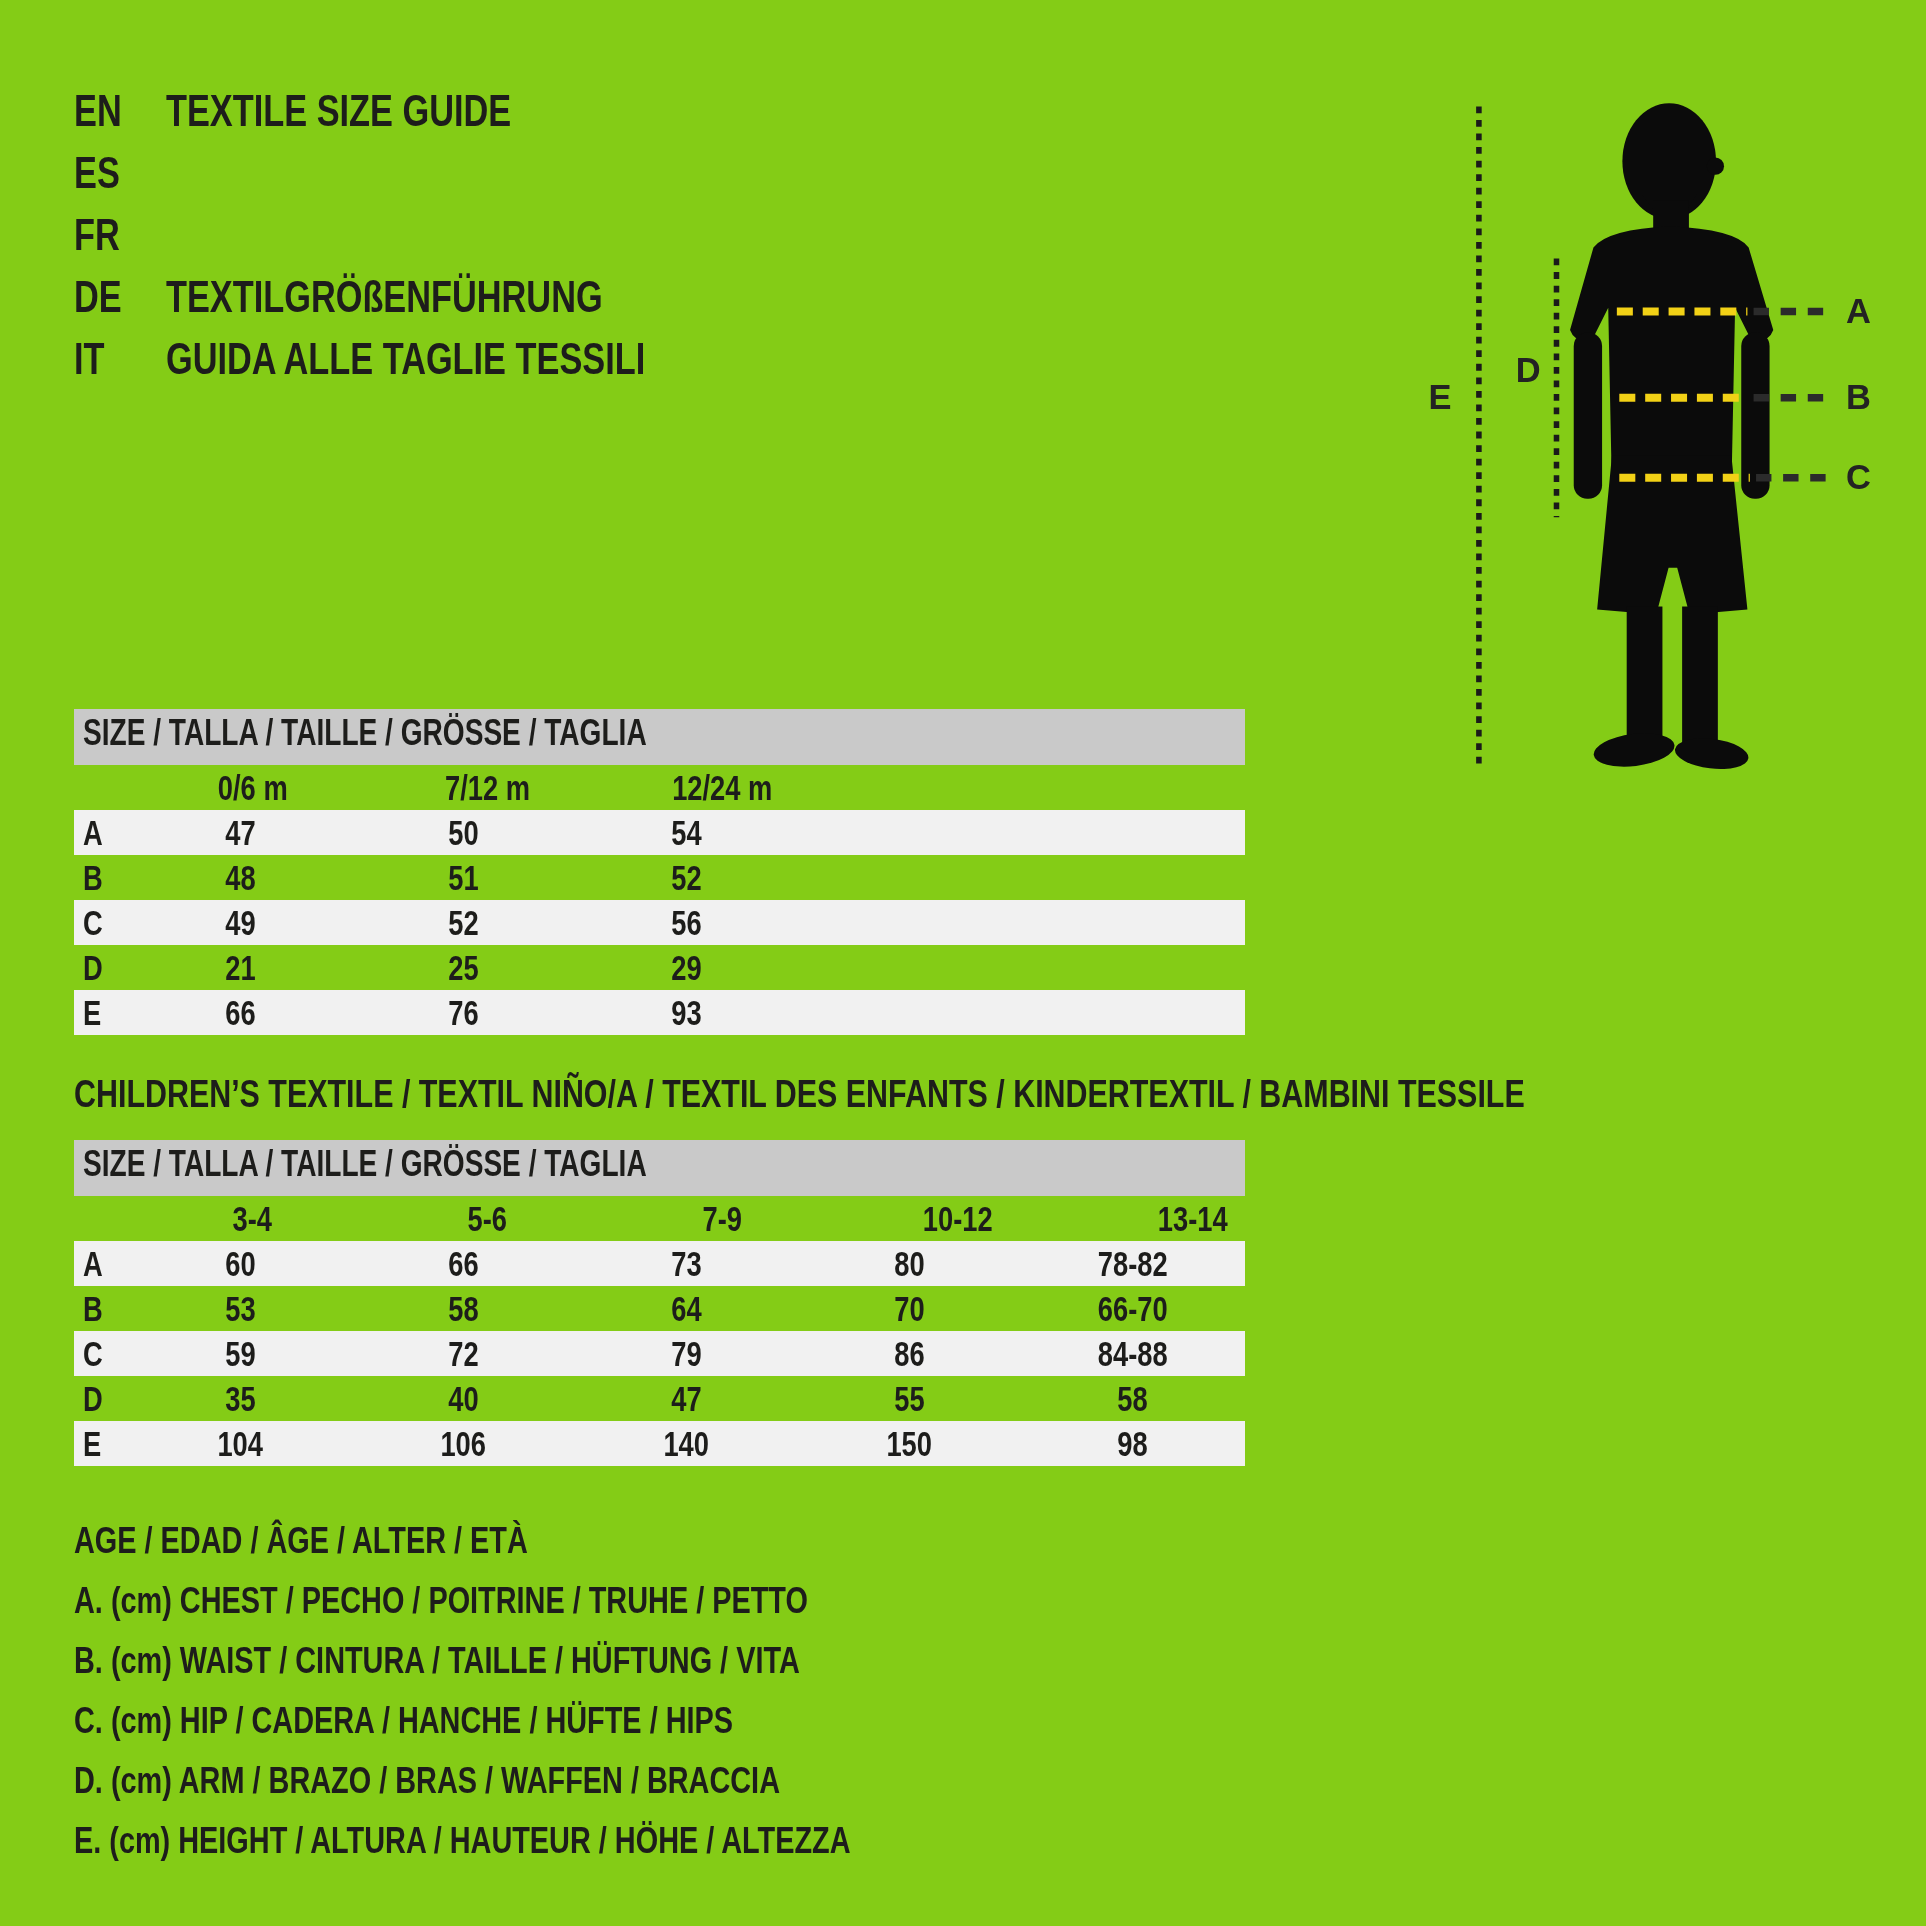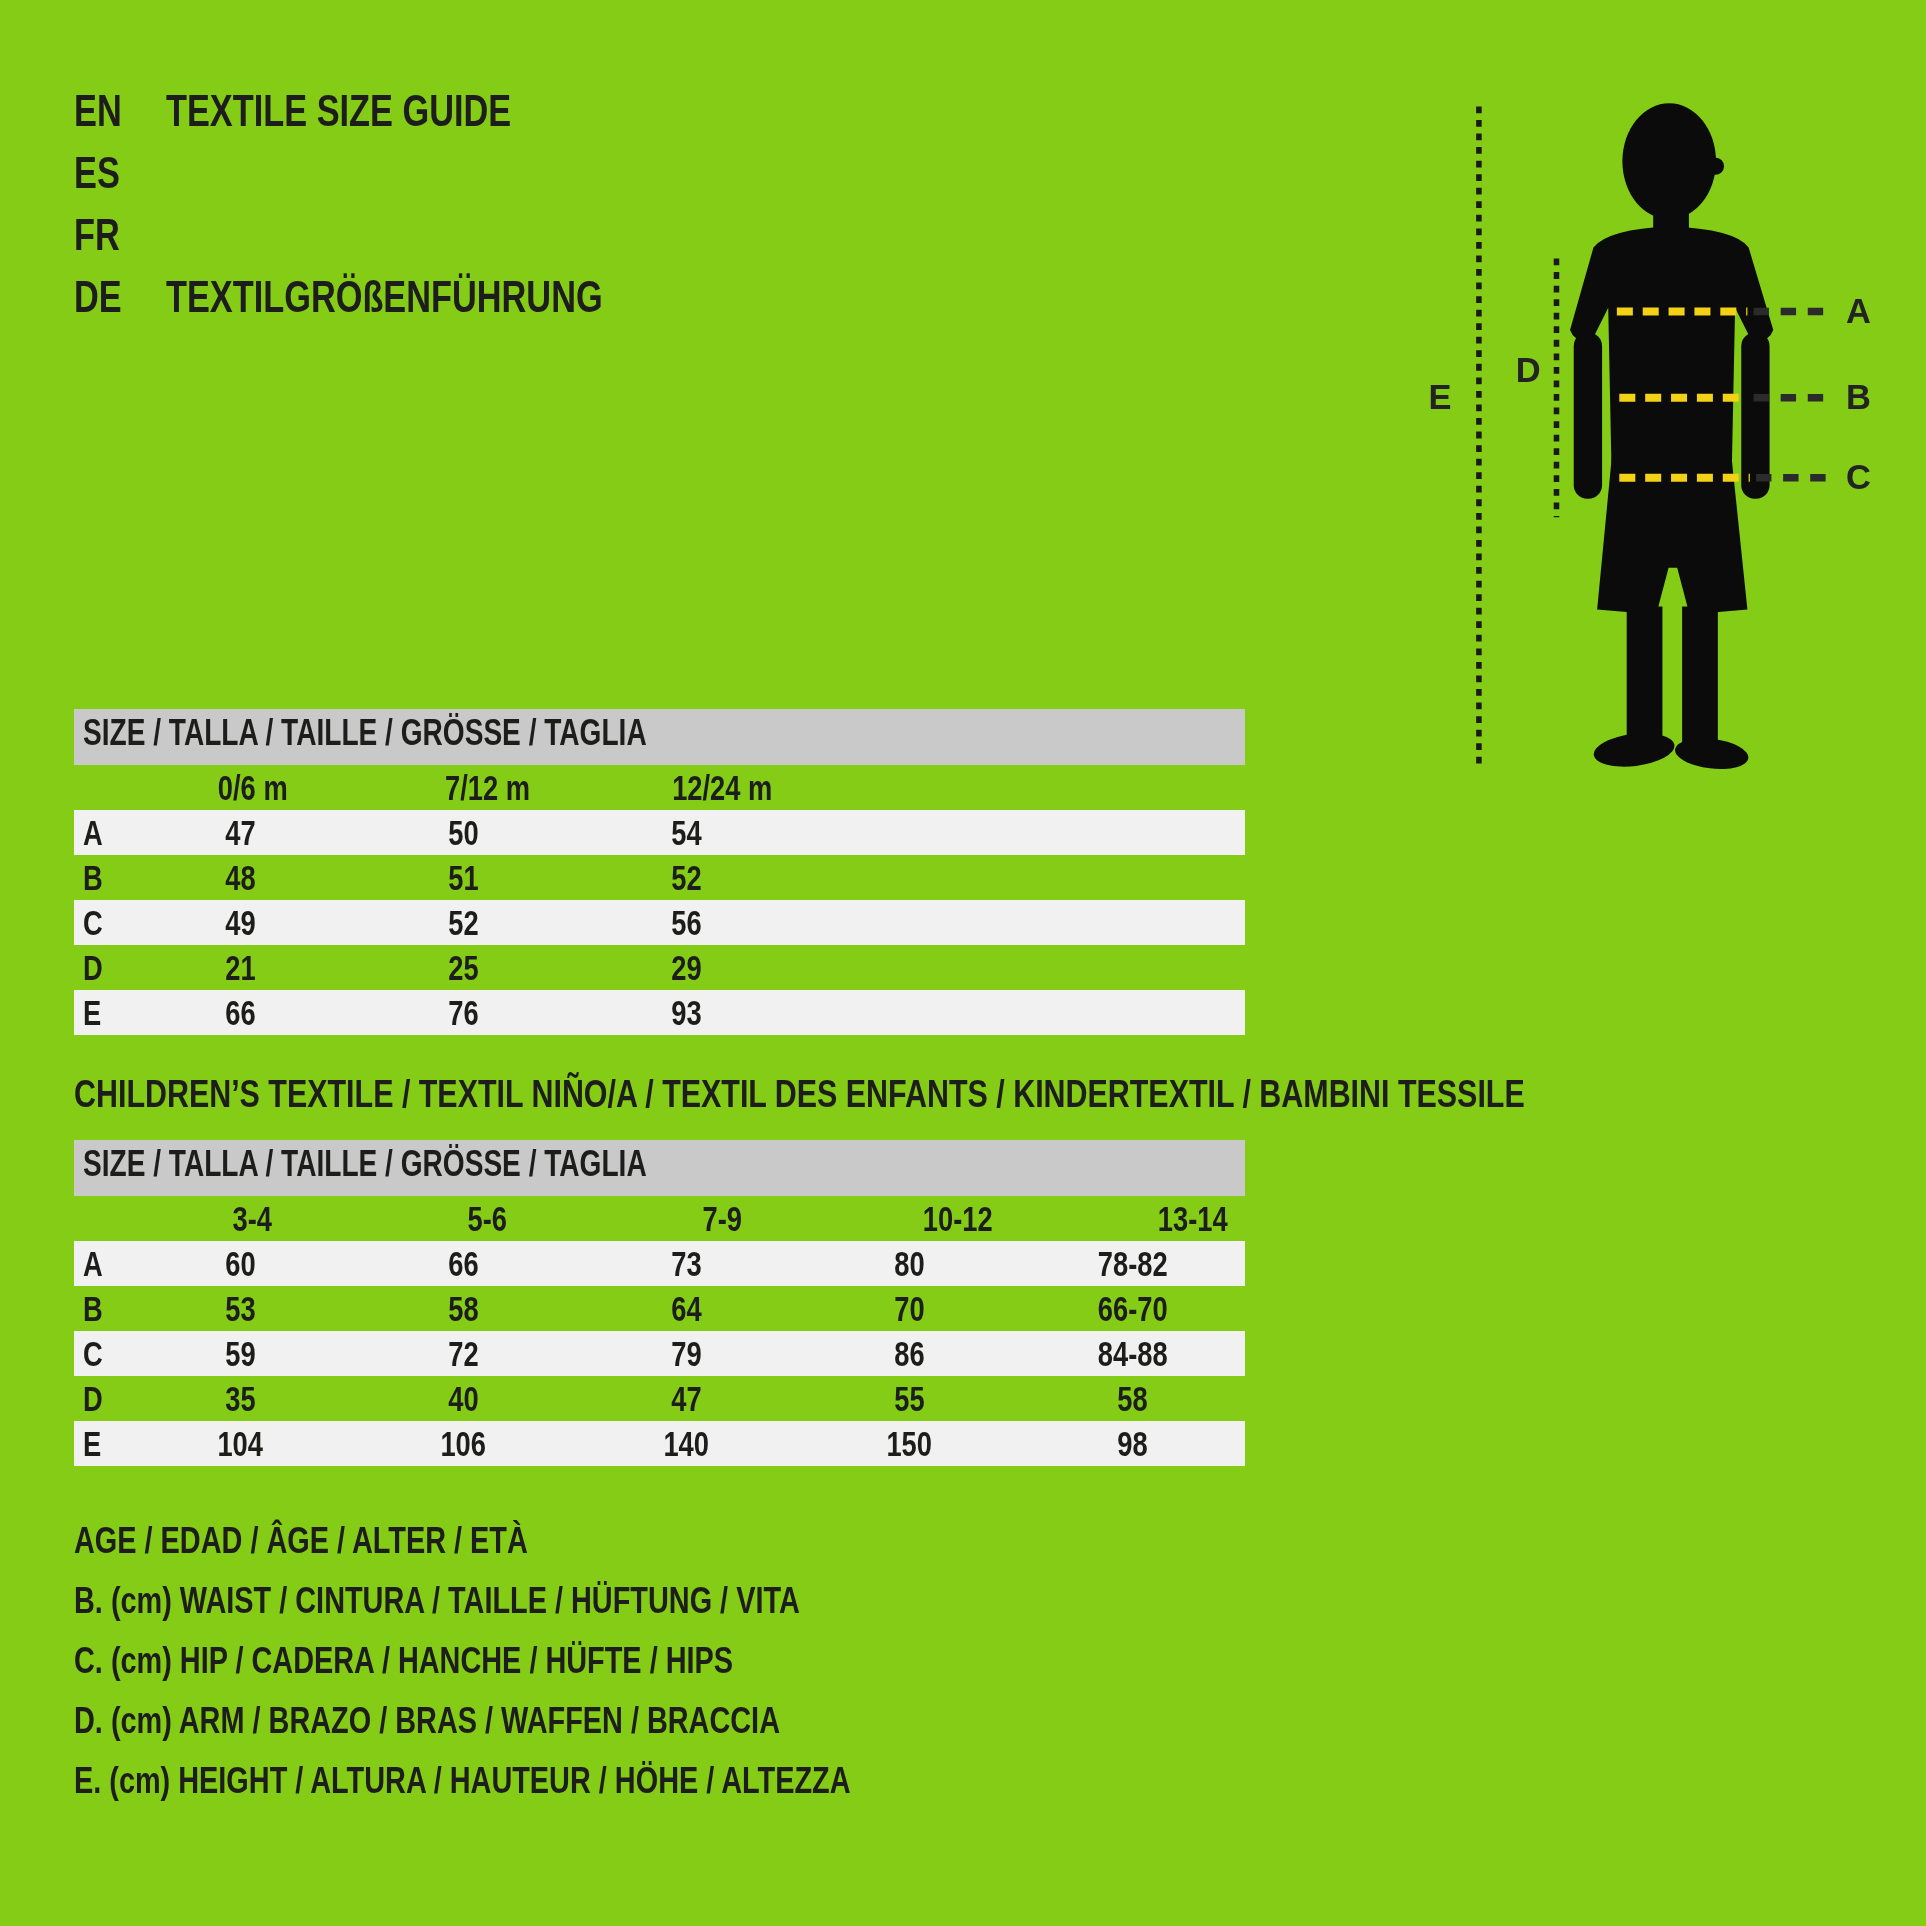--- a/index.html
+++ b/index.html
@@ -47,20 +47,24 @@
     </div>
     <div class="hrow">
       <span><span class="cx">ES</span></span>
     </div>
     <div class="hrow">
       <span><span class="cx">FR</span></span>
     </div>
     <div class="hrow">
       <span><span class="cx">DE</span></span>
       <span><span class="cx">TEXTILGRÖßENFÜHRUNG</span></span>
+    </div>
+    <div class="hrow">
+      <span><span class="cx">IT</span></span>
+      <span><span class="cx">GUIDA ALLE TAGLIE TESSILI</span></span>
     </div>
   </div>
 
   <svg class="fig" viewBox="0 0 846 1120">
 
     <line x1="120" y1="33" x2="120" y2="1108" stroke="#1a1a1a" stroke-width="9" stroke-dasharray="11 11"></line>
 
     <line x1="246" y1="280" x2="246" y2="700" stroke="#1a1a1a" stroke-width="9" stroke-dasharray="11 11"></line>
 
     <g fill="#0b0b0b">
@@ -196,20 +200,21 @@
       <div class="c"><span class="cxc">104</span></div>
       <div class="c"><span class="cxc">106</span></div>
       <div class="c"><span class="cxc">140</span></div>
       <div class="c"><span class="cxc">150</span></div>
       <div class="c"><span class="cxc">98</span></div>
     </div>
   </div>
 
   <div class="legend">
     <div class="lline"><span class="cx">AGE / EDAD / ÂGE / ALTER / ETÀ</span></div>
+    <div class="lline"><span class="cx">A. (cm) CHEST / PECHO / POITRINE / TRUHE / PETTO</span></div>
     <div class="lline"><span class="cx">B. (cm) WAIST / CINTURA / TAILLE / HÜFTUNG / VITA</span></div>
     <div class="lline"><span class="cx">C. (cm) HIP / CADERA / HANCHE / HÜFTE / HIPS</span></div>
     <div class="lline"><span class="cx">D. (cm) ARM / BRAZO / BRAS / WAFFEN / BRACCIA</span></div>
     <div class="lline"><span class="cx">E. (cm) HEIGHT / ALTURA / HAUTEUR / HÖHE / ALTEZZA</span></div>
   </div>
 
 </div>
 
 
 </body></html>

